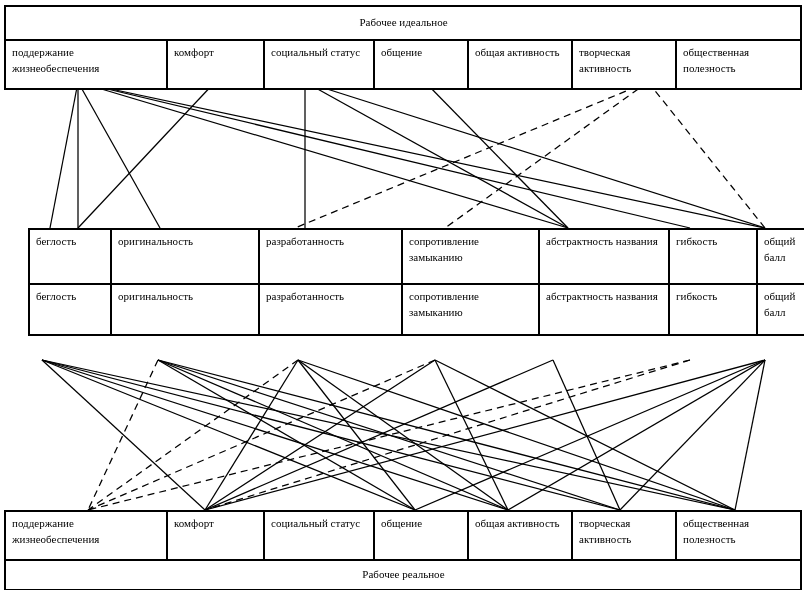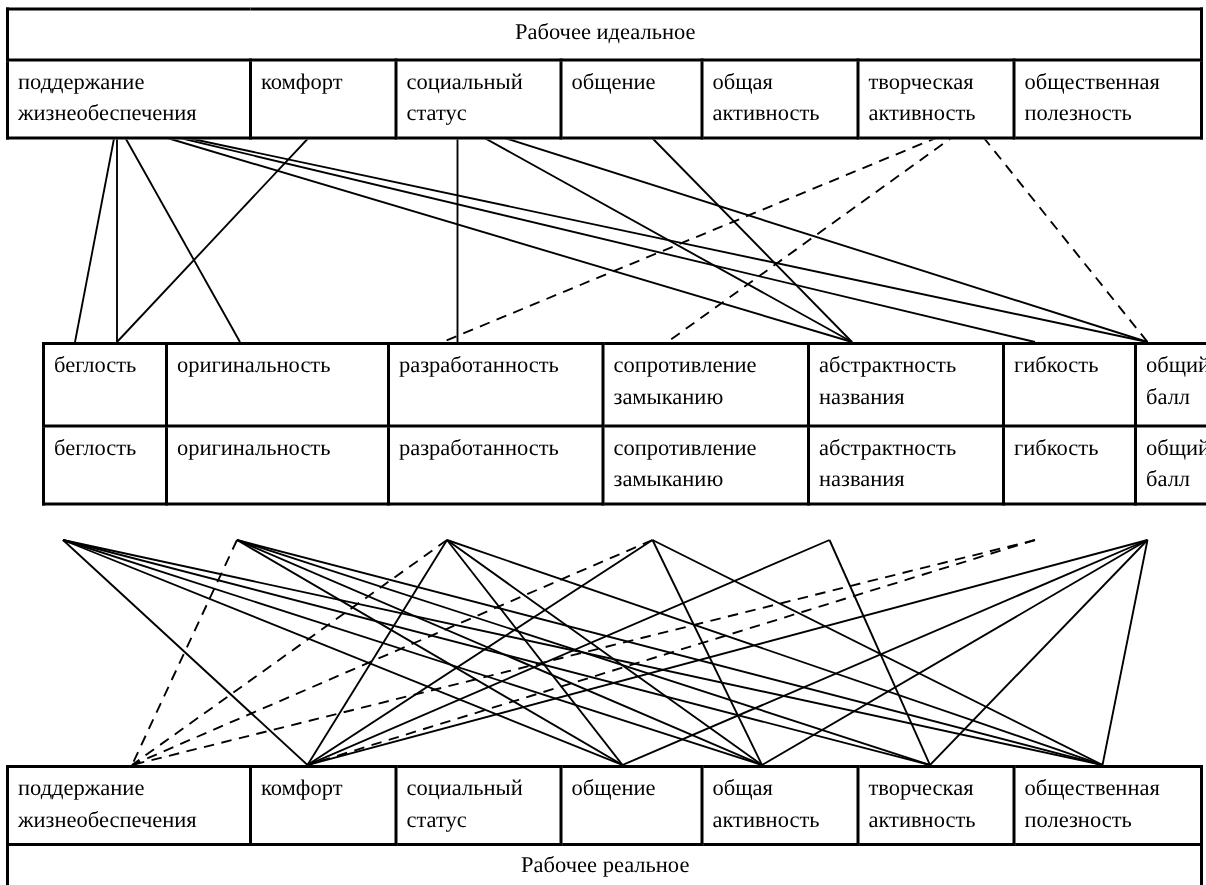--- a/index.html
+++ b/index.html
@@ -21,21 +21,21 @@
   .tbl {
     position: absolute;
     border-collapse: collapse;
     table-layout: fixed;
     background: #ffffff;
   }
   .tbl td {
     border: 2px solid #000000;
     vertical-align: top;
     padding: 4px 5px 3px 6px;
-    font-size: 15px;
+    font-size: 11px;
     line-height: 1.42;
     background: #ffffff;
   }
   .tbl td.band {
     text-align: center;
     vertical-align: middle;
     padding-top: 3px;
     padding-bottom: 3px;
   }
   #links {

